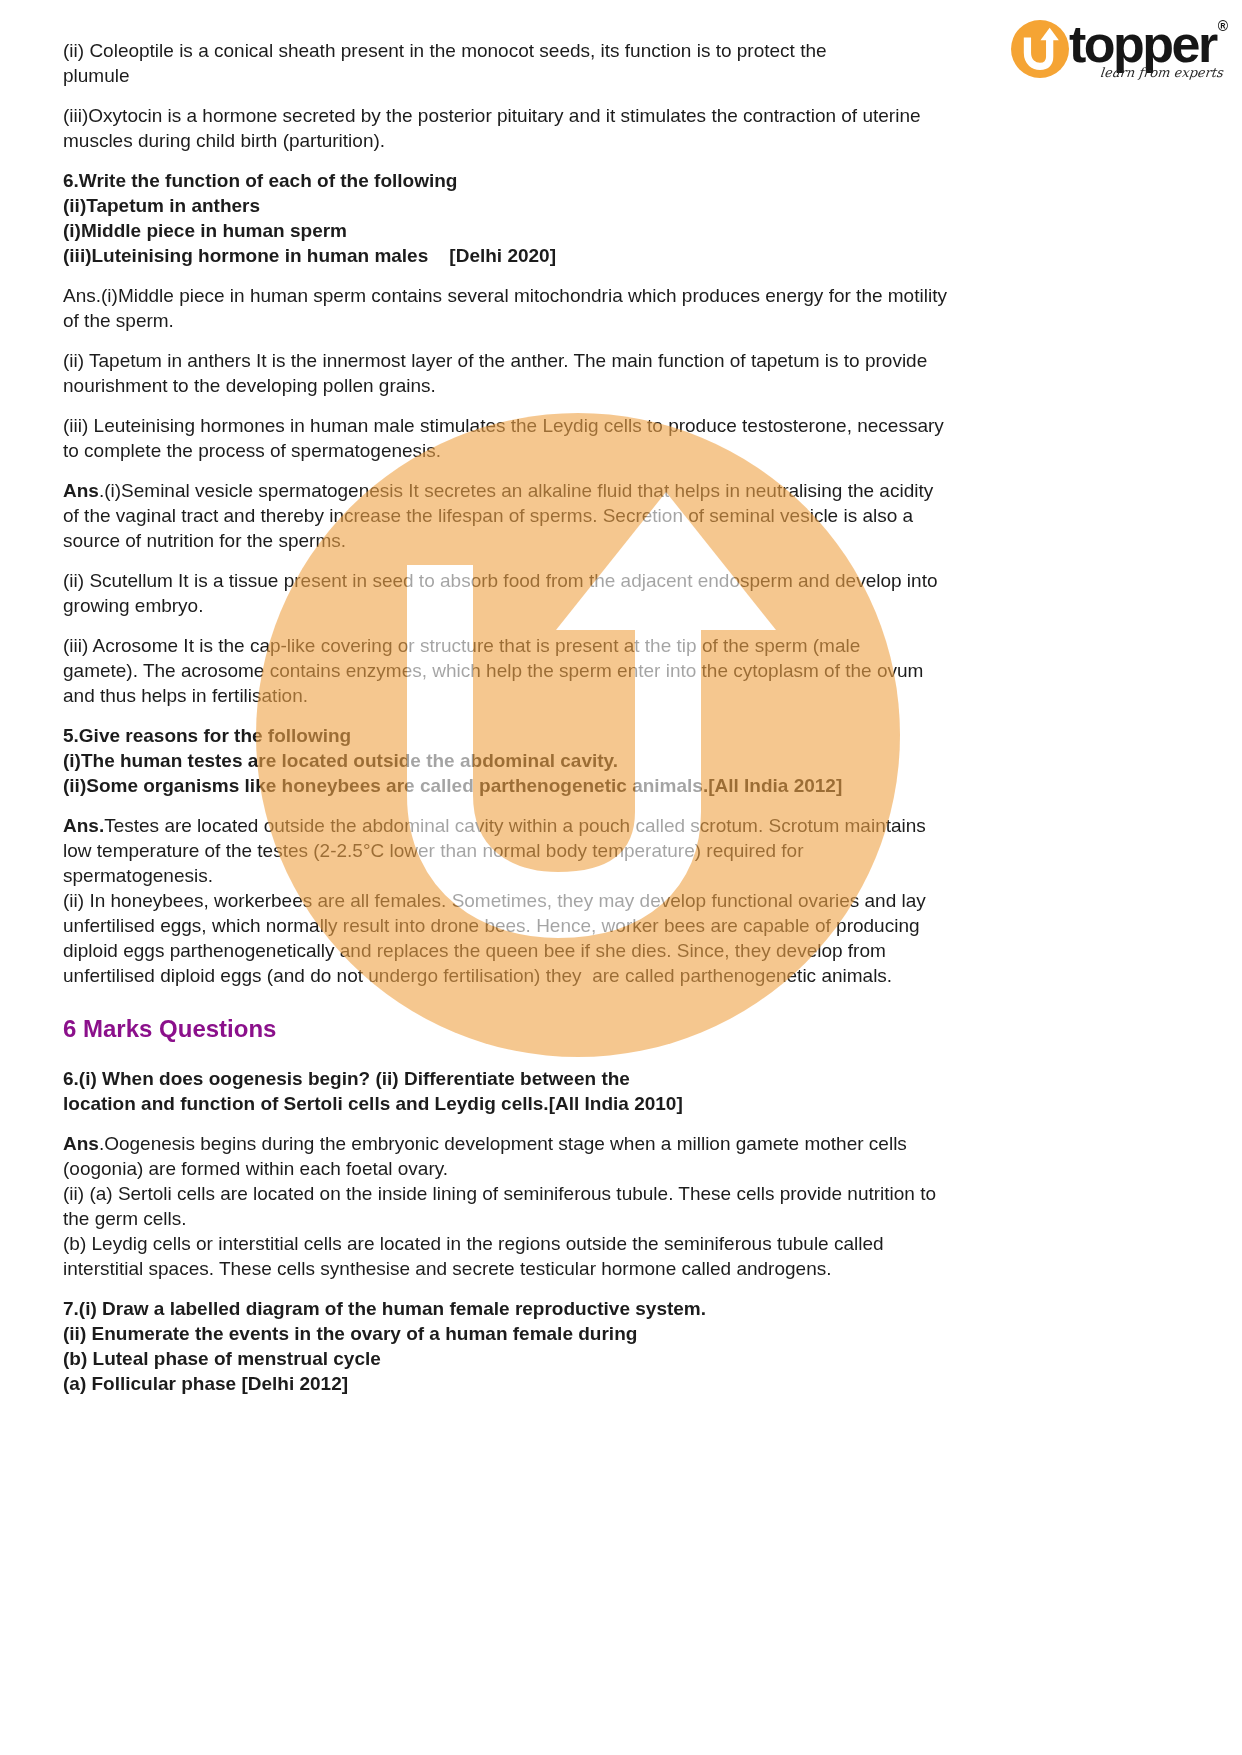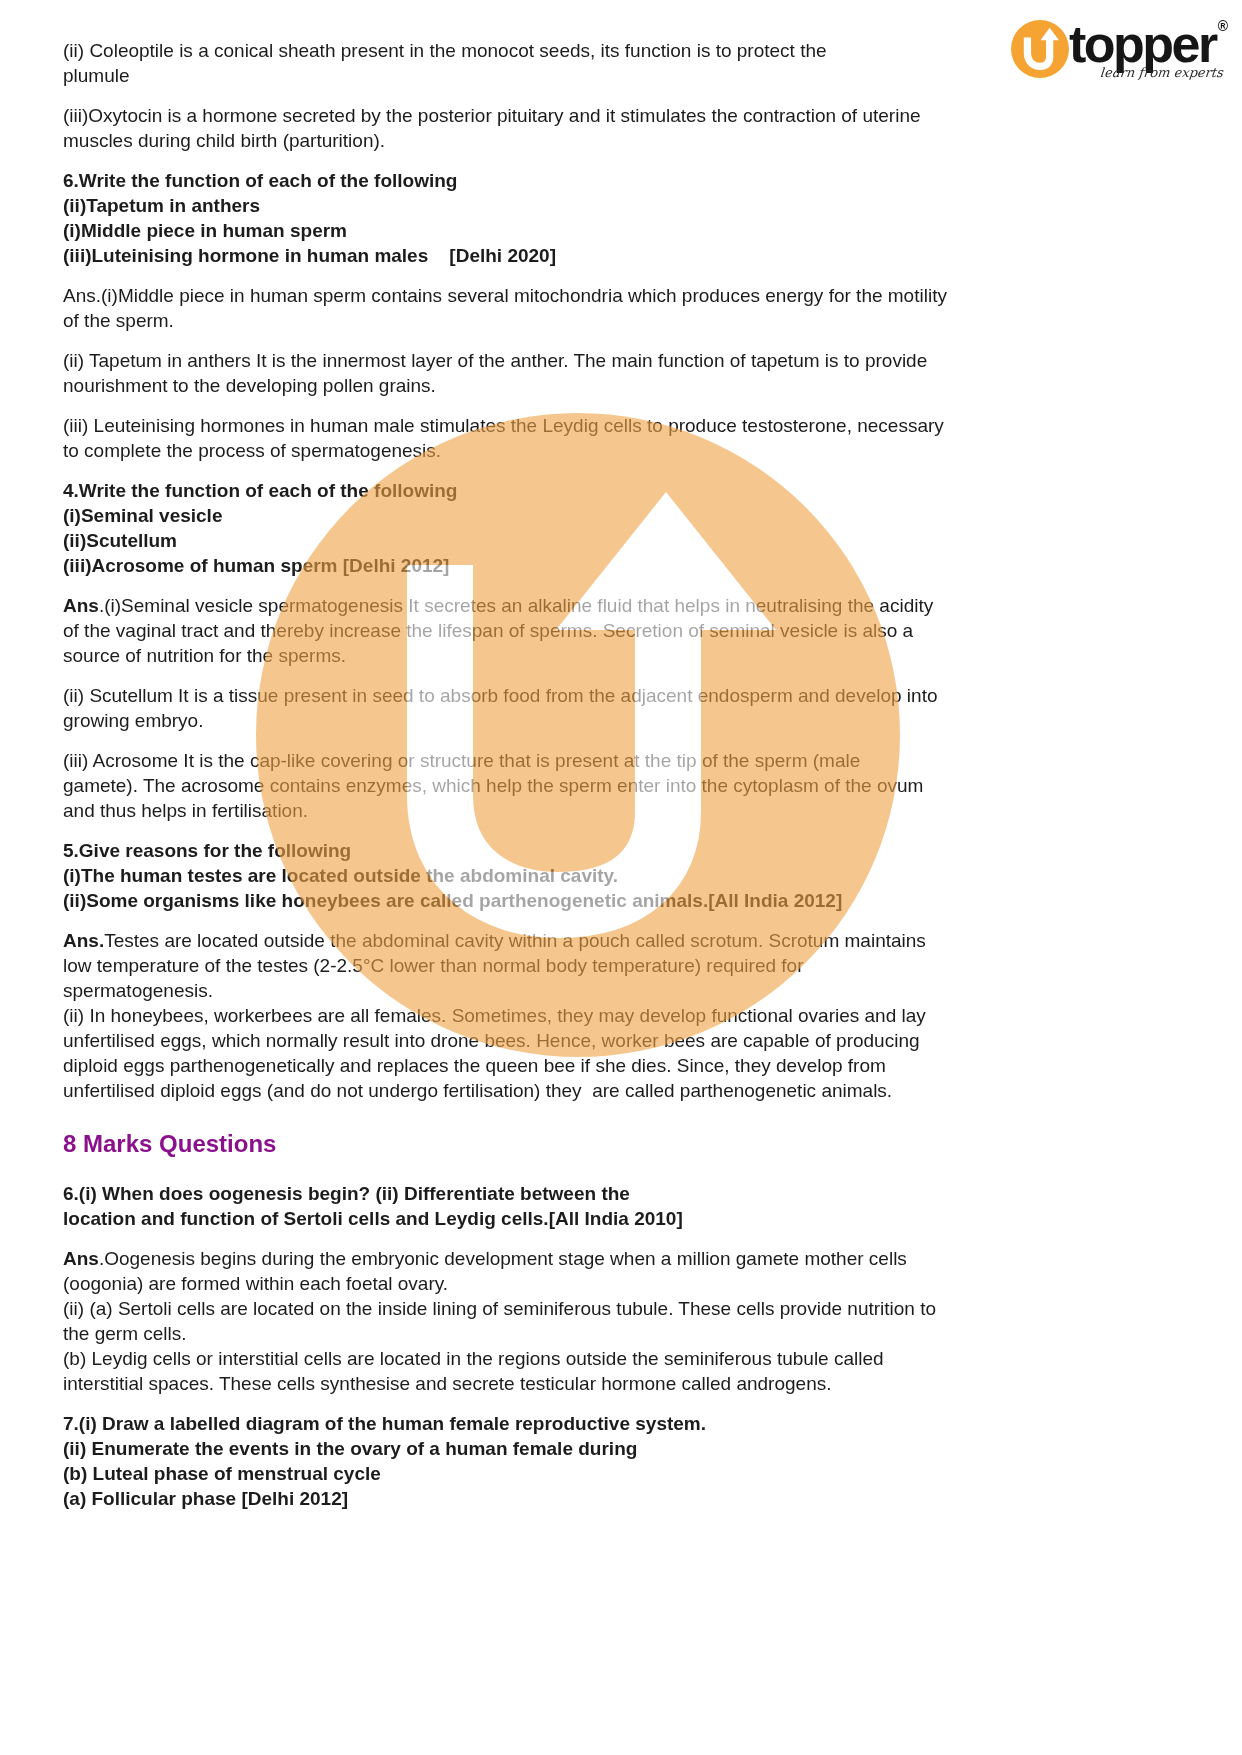--- a/index.html
+++ b/index.html
@@ -104,26 +104,20 @@
 
     <p class="answer"><span class="ans-bold"></span><span>Ans.(i)Middle piece in human sperm contains several mitochondria which produces energy for the motility
 of the sperm.</span></p>
 
     <p class="para"><span>(ii) Tapetum in anthers It is the innermost layer of the anther. The main function of tapetum is to provide
 nourishment to the developing pollen grains.</span></p>
 
     <p class="para"><span>(iii) Leuteinising hormones in human male stimulates the Leydig cells to produce testosterone, necessary
 to complete the process of spermatogenesis.</span></p>
 
-    <div class="question">
-      <div class="q-line">4.Write the function of each of the following</div>
-      <div class="q-line">(i)Seminal vesicle</div>
-      <div class="q-line">(ii)Scutellum</div>
-      <div class="q-line">(iii)Acrosome of human sperm [Delhi 2012]</div>
-    </div>
 
     <p class="answer"><span class="ans-bold">Ans</span><span>.(i)Seminal vesicle spermatogenesis It secretes an alkaline fluid that helps in neutralising the acidity
 of the vaginal tract and thereby increase the lifespan of sperms. Secretion of seminal vesicle is also a
 source of nutrition for the sperms.</span></p>
 
     <p class="para"><span>(ii) Scutellum It is a tissue present in seed to absorb food from the adjacent endosperm and develop into
 growing embryo.</span></p>
 
     <p class="para"><span>(iii) Acrosome It is the cap-like covering or structure that is present at the tip of the sperm (male
 gamete). The acrosome contains enzymes, which help the sperm enter into the cytoplasm of the ovum
@@ -136,21 +130,21 @@
     </div>
 
     <p class="answer"><span class="ans-bold">Ans.</span><span>Testes are located outside the abdominal cavity within a pouch called scrotum. Scrotum maintains
 low temperature of the testes (2-2.5°C lower than normal body temperature) required for
 spermatogenesis.
 (ii) In honeybees, workerbees are all females. Sometimes, they may develop functional ovaries and lay
 unfertilised eggs, which normally result into drone bees. Hence, worker bees are capable of producing
 diploid eggs parthenogenetically and replaces the queen bee if she dies. Since, they develop from
 unfertilised diploid eggs (and do not undergo fertilisation) they  are called parthenogenetic animals.</span></p>
 
-    <h2 class="section-heading">8 Marks Questions</h2>
+    <h2 class="section-heading">6 Marks Questions</h2>
 
     <div class="question">
       <div class="q-line">6.(i) When does oogenesis begin? (ii) Differentiate between the</div>
       <div class="q-line">location and function of Sertoli cells and Leydig cells.[All India 2010]</div>
     </div>
 
     <p class="answer"><span class="ans-bold">Ans</span><span>.Oogenesis begins during the embryonic development stage when a million gamete mother cells
 (oogonia) are formed within each foetal ovary.
 (ii) (a) Sertoli cells are located on the inside lining of seminiferous tubule. These cells provide nutrition to
 the germ cells.

